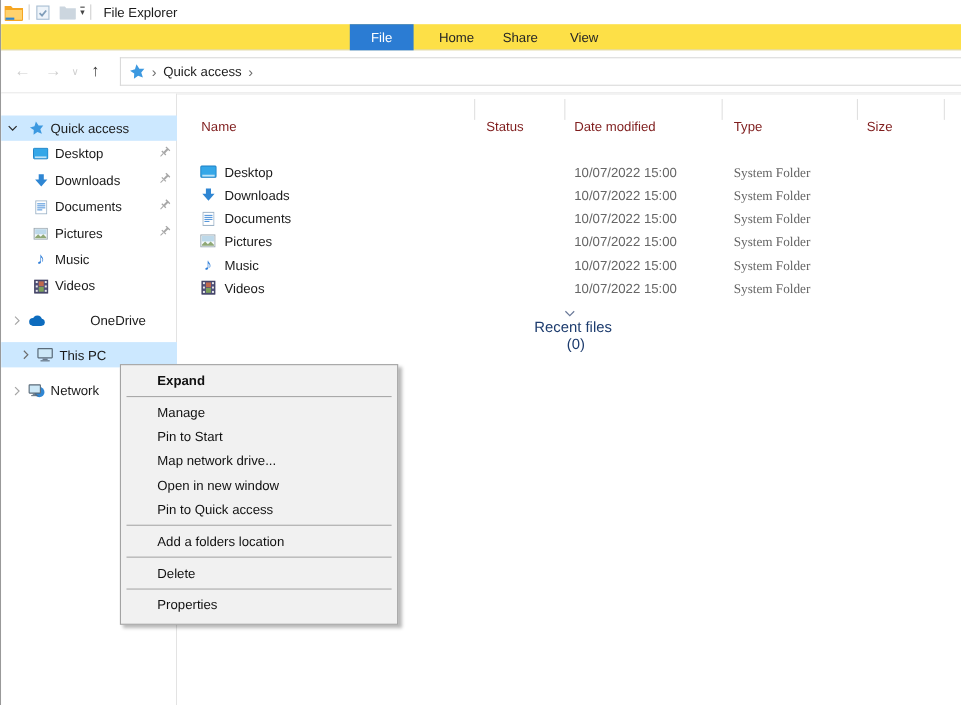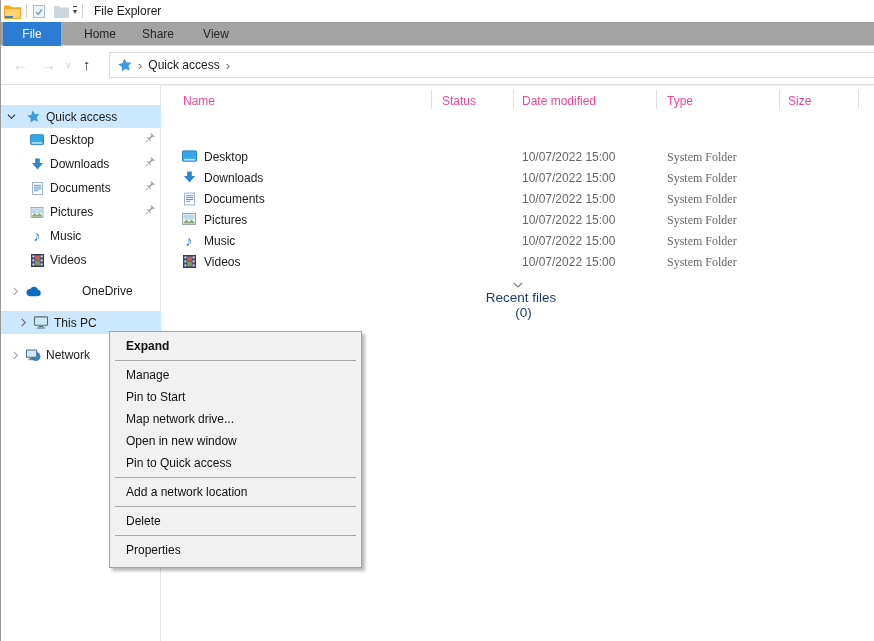--- a/index.html
+++ b/index.html
@@ -7,21 +7,21 @@
   body { font-family:"Liberation Sans","DejaVu Sans",sans-serif; font-size:12px; color:#1a1a1a; }
   .window { position:relative; width:874px; height:641px; background:#fff; overflow:hidden; border-left:1px solid #999; }
 
   
   .titlebar { position:absolute; left:0; top:0; width:874px; height:22px; background:#fff; display:flex; align-items:center; }
   .titlebar .sep { width:1px; height:14px; background:#d0d0d0; margin:0 5px; }
   .qat-caret { font-size:8px; color:#444; border-top:1px solid #444; line-height:8px; padding-top:1px; margin-left:4px; }
   .title-text { margin-left:6px; font-size:12px; color:#1a1a1a; }
 
   
-  .ribbon { position:absolute; left:0; top:22px; width:874px; height:24px; background:#a3a3a3; border-bottom:1px solid #d9d9d9; display:flex; }
+  .ribbon { position:absolute; left:0; top:22px; width:874px; height:24px; background:#fde047; border-bottom:1px solid #d9d9d9; display:flex;justify-content:center; }
   .tab { height:24px; display:flex; align-items:center; justify-content:center; font-size:12px; color:#262626; width:58px; cursor:default; }
   .tab.active { background:#2b7cd3; color:#fff; margin-left:2px; }
 
   
   .navbar { position:absolute; left:0; top:46px; width:874px; height:39px; background:#fff; border-bottom:1px solid #e3e3e3; }
   .nav-arrow { position:absolute; top:52px; font-size:15px; line-height:26px; color:#cfcfcf; }
   .addressbar { position:absolute; left:108px; top:52px; width:766px; height:26px; border:1px solid #dadada; border-right:none; background:#fff; display:flex; align-items:center; }
   .crumb-chev { color:#6d6d6d; font-size:13px; margin:0 6px; }
   .crumb { color:#1a1a1a; font-size:12px; }
 
@@ -30,34 +30,34 @@
   .side-item { position:absolute; left:0; width:160px; height:24px; display:flex; align-items:center; cursor:default; }
   .side-item .chev { width:10px; display:inline-flex; justify-content:center; }
   .side-item .ic { display:inline-flex; width:18px; justify-content:center; }
   .side-item .lbl { margin-left:4px; white-space:nowrap; }
   .side-item .pin { position:absolute; right:6px; top:5px; opacity:.75; }
   .sel { background:#cce8ff; }
 
   
   .content { position:absolute; left:160px; top:85px; width:714px; height:556px; background:#fff; }
   .colheaders { position:absolute; left:0; top:0; width:714px; height:27px; border-top:1px solid #ececec; }
-  .colhead { position:absolute; top:2px; height:27px; line-height:27px; color:#ec4899; font-size:12px; }
+  .colhead { position:absolute; top:16px; height:27px; line-height:27px; color:#7f1d1d; font-size:12px; }
   .colsep { position:absolute; top:4px; height:19px; width:1px; background:#e0e0e0; }
   .group-header { position:absolute; height:20px; display:flex; align-items:center; color:#1d3c6e; font-size:13.5px; }
   .group-header .gchev { margin-right:6px; display:inline-flex; }
   .group-header .rule { flex:1; height:1px; background:#e0e0e0; margin-left:10px; margin-right:17px; }
   .filerow { position:absolute; left:0; width:714px; height:21px; }
   .filerow .ic { position:absolute; left:20px; top:3px; width:16px; display:flex; justify-content:center; }
   .filerow .fname { position:absolute; left:43px; top:0; line-height:21px; color:#1a1a1a; }
   .filerow .fdate { position:absolute; left:361px; top:0; line-height:21px; color:#666; }
   .filerow .ftype { position:absolute; left:506px; top:0; line-height:21px; color:#666;font-family:Liberation Serif, serif; }
 
   
   .ctxmenu { position:absolute; left:108px; top:331px; width:253px; background:#f1f1f1; border:1px solid #a3a3a3; box-shadow:3px 3px 3px rgba(0,0,0,.28); padding:3px 0 6px 0; z-index:50; }
-  .ctxitem { height:22px; line-height:22px; padding-left:16px; color:#111; font-size:12px; cursor:default; }
+  .ctxitem { height:22px; line-height:22px; padding-left:33px; color:#111; font-size:12px; cursor:default; }
   .ctxitem.bold { font-weight:bold; }
   .ctxsep { border-top:1px solid #a9a9a9; margin:3px 5px; }
 
   .note { color:#2f7ed8; font-size:15px; line-height:14px; }
 </style>
 </head>
 <body>
 
 <div class="window">
 
@@ -381,20 +381,20 @@
 
   <div class="ctxmenu">
     <div class="ctxitem bold">Expand</div>
     <div class="ctxsep"></div>
     <div class="ctxitem">Manage</div>
     <div class="ctxitem">Pin to Start</div>
     <div class="ctxitem">Map network drive...</div>
     <div class="ctxitem">Open in new window</div>
     <div class="ctxitem">Pin to Quick access</div>
     <div class="ctxsep"></div>
-    <div class="ctxitem">Add a network location</div>
+    <div class="ctxitem">Add a folders location</div>
     <div class="ctxsep"></div>
     <div class="ctxitem">Delete</div>
     <div class="ctxsep"></div>
     <div class="ctxitem">Properties</div>
   </div>
 
 </div>
 
 </body></html>

